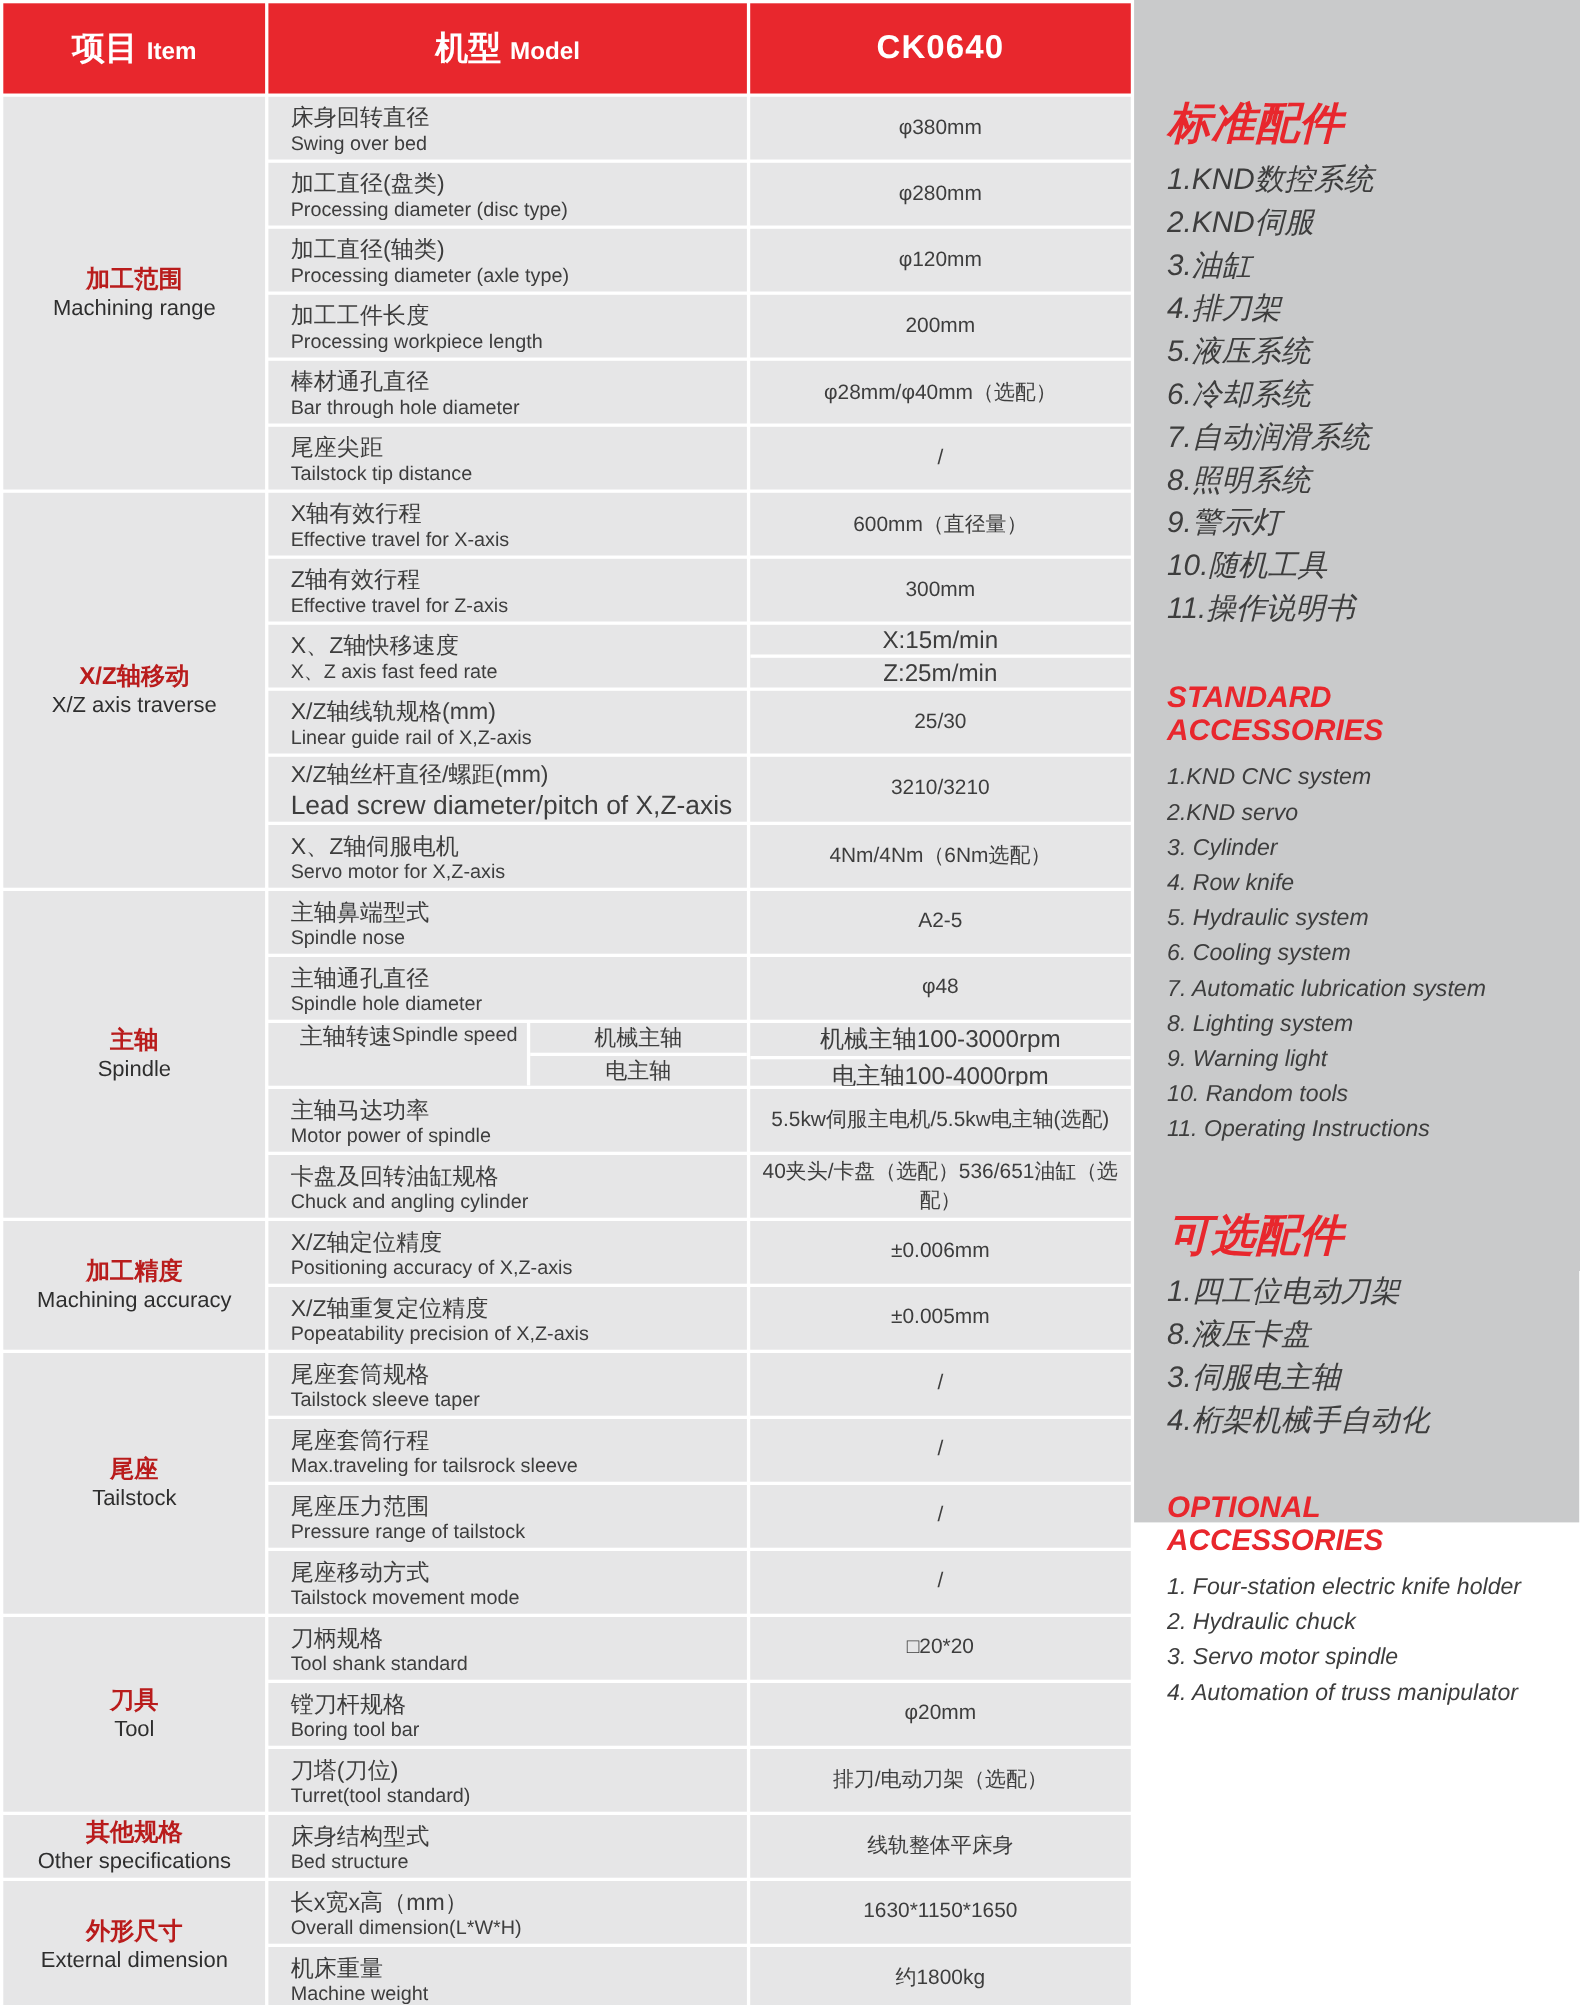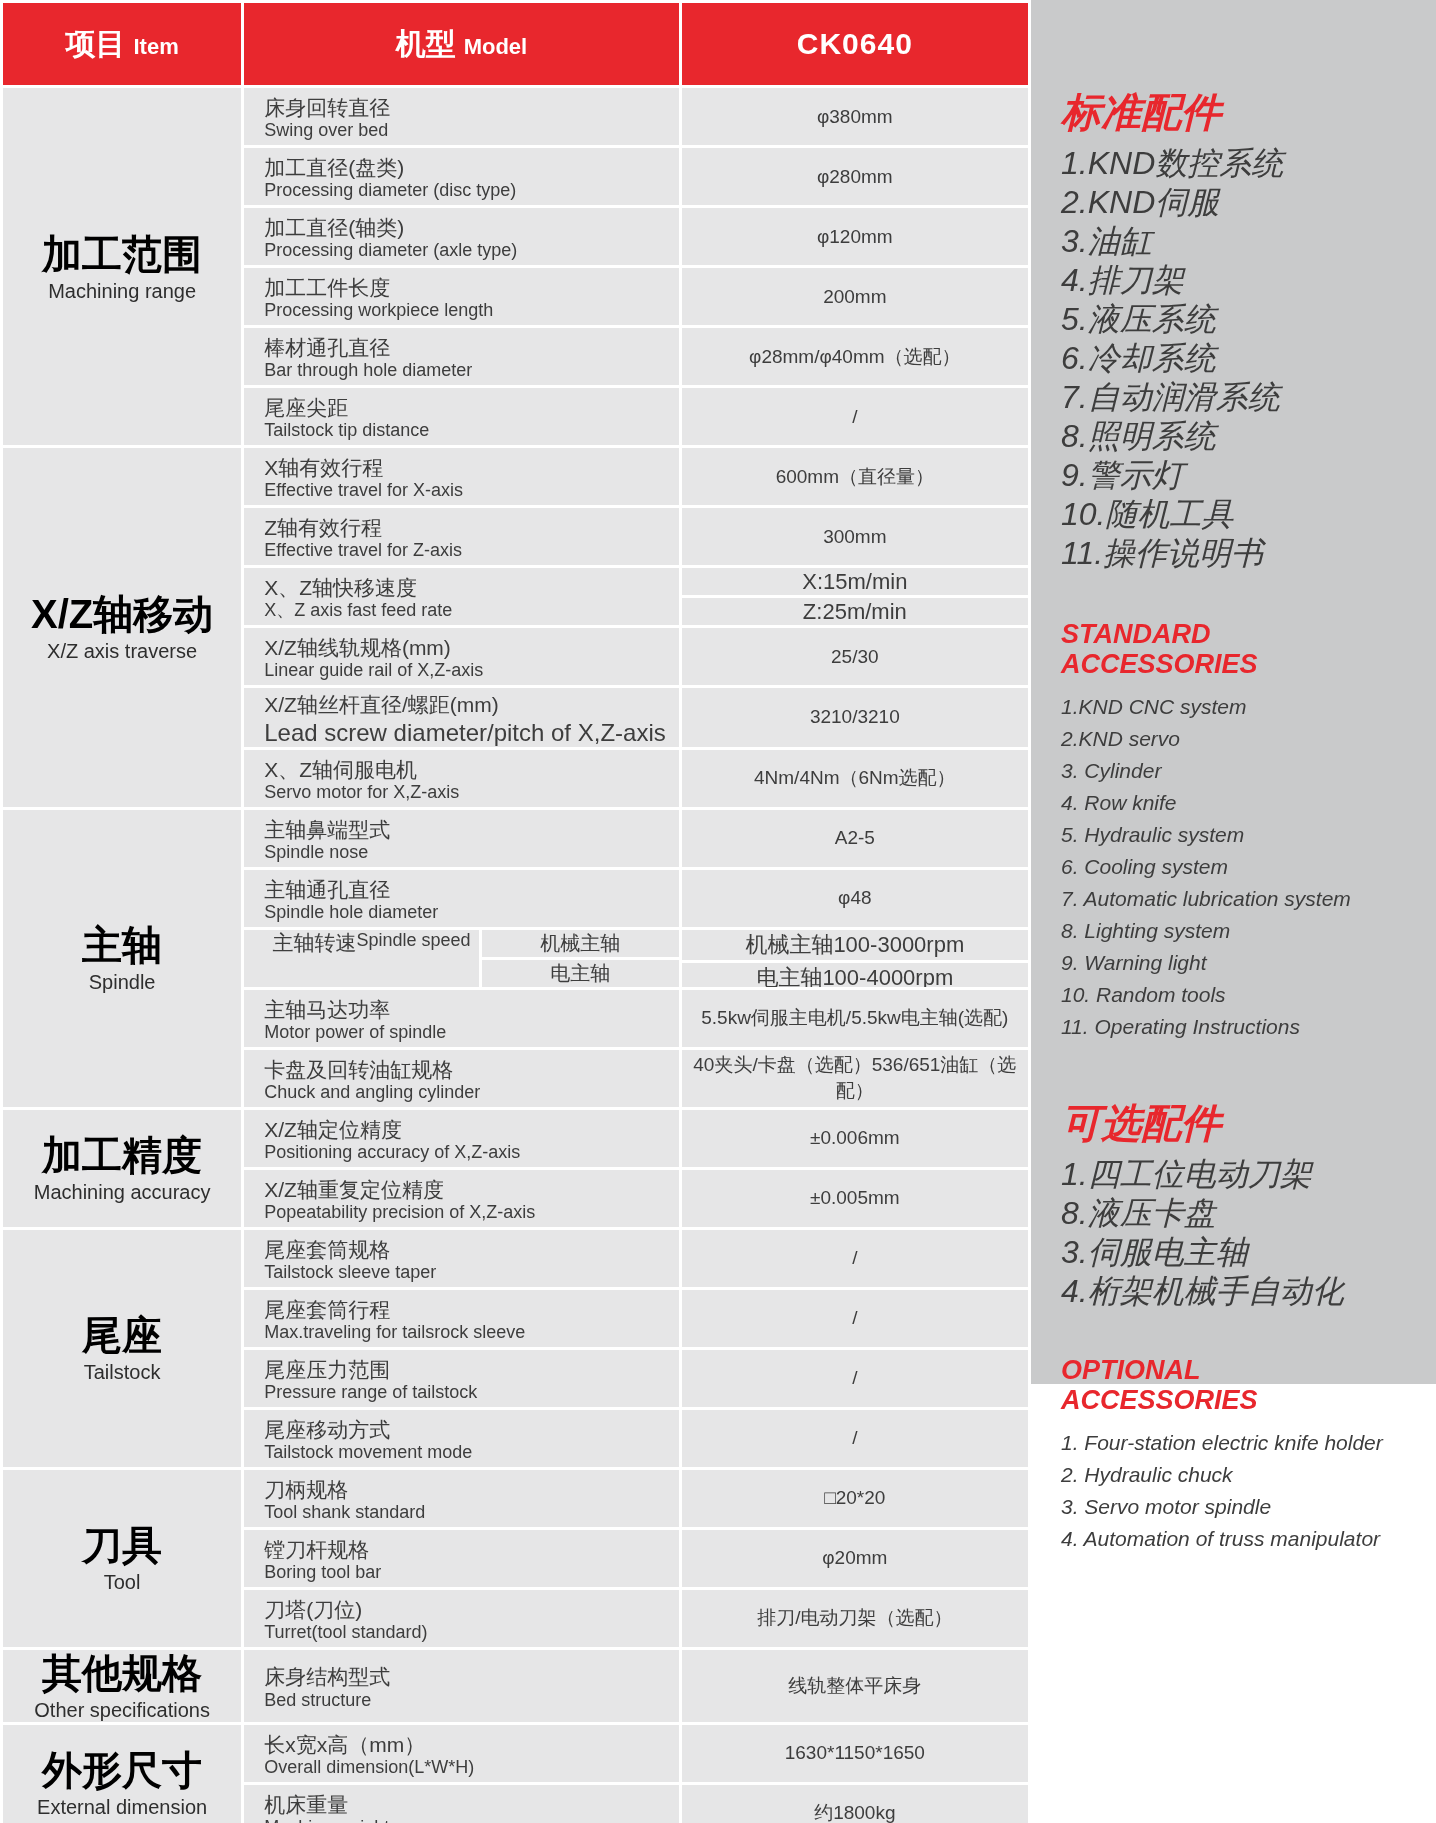--- a/index.html
+++ b/index.html
@@ -14,21 +14,21 @@
   th,td{box-sizing:border-box;overflow:hidden;}
   thead th{
     background:var(--red);color:#fff;height:82px;text-align:center;vertical-align:middle;
     font-weight:bold;padding:0;
   }
   .hzh{font-size:30px;font-weight:bold;}
   .hen{font-size:22px;font-weight:bold;margin-left:8px;}
   .hmodel{font-size:30px;font-weight:bold;letter-spacing:1px;}
   tbody td{background:var(--rowbg);height:57px;vertical-align:middle;color:#3d3d3d;}
   td.cat{text-align:center;padding:0 6px;}
-  .cat-zh{font-size:40px;font-weight:bold;color:#000000;line-height:1.15;}
+  .cat-zh{font-size:22px;font-weight:bold;color:#b91c1c;line-height:1.15;}
   .cat-en{font-size:20px;color:#2e2e2e;line-height:1.2;margin-top:2px;}
   td.spec{padding:4px 8px 0 20px;}
   .spec-zh{font-size:21px;line-height:1.22;}
   .spec-en{font-size:18px;line-height:1.22;}
   .spec-en.large{font-size:24px;}
   td.val{text-align:center;font-size:19px;padding:0 6px;}
   td.nopad{padding:0;}
   .val-split{display:flex;flex-direction:column;height:57px;}
   .val-split>div{flex:1;display:flex;align-items:center;justify-content:center;font-size:22px;}
   .val-split>div+div{border-top:3px solid #fff;}
@@ -39,21 +39,21 @@
   .spec-subs .sub+.sub{border-top:3px solid #fff;}
 
   
   .sidebar{
     position:absolute;left:1031px;top:0;width:405px;height:1384px;
     background:var(--sidebg);box-sizing:border-box;padding:90px 10px 0 30px;font-style:italic;
   }
   .sb-title-zh{margin:0;color:var(--red);font-size:40px;font-weight:bold;line-height:1.1;}
   .sb-title-en{margin:0;color:var(--red);font-size:27px;font-weight:bold;line-height:30px;width:280px;}
   .sb-list-zh{margin-top:10px;}
-  .sb-list-zh .item{font-size:32px;line-height:39px;color:#3d3d3d;}
+  .sb-list-zh .item{font-size:27px;line-height:39px;color:#3d3d3d;}
   .sb-list-en{margin-top:12px;}
   .sb-list-en .item{font-size:21px;line-height:32px;color:#3d3d3d;}
   .mt-std-en{margin-top:46px;}
   .mt-opt-zh{margin-top:58px;}
   .mt-opt-en{margin-top:44px;}
 </style>
 </head>
 <body>
 
 <div class="page">

